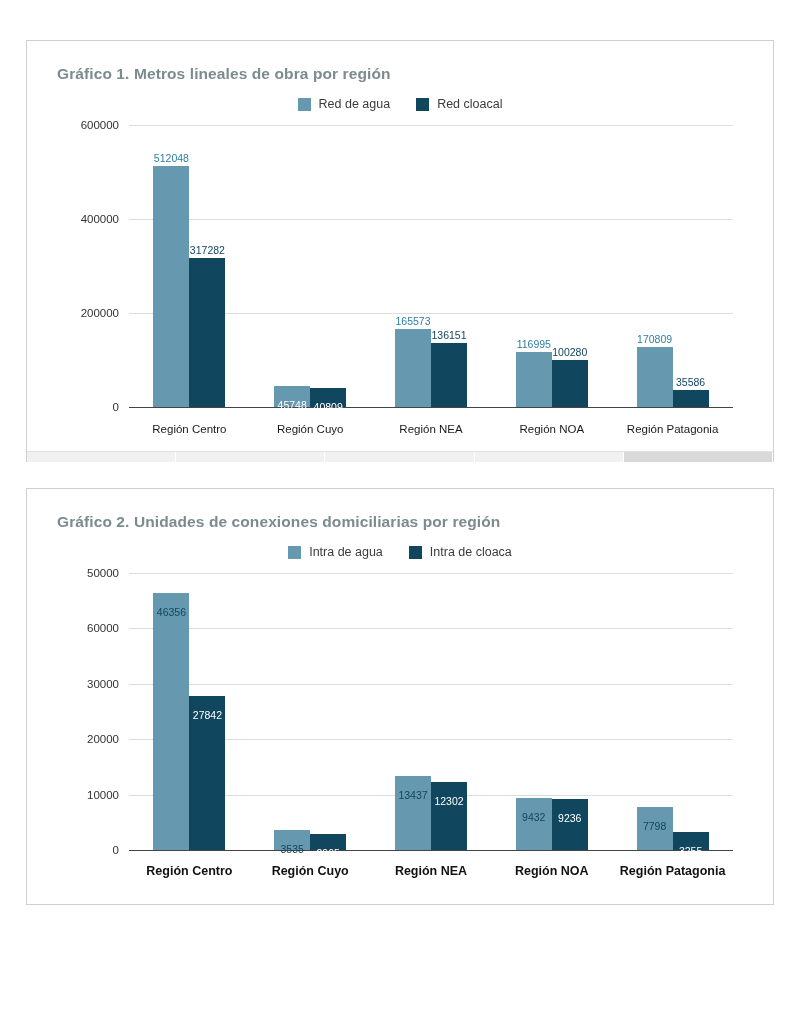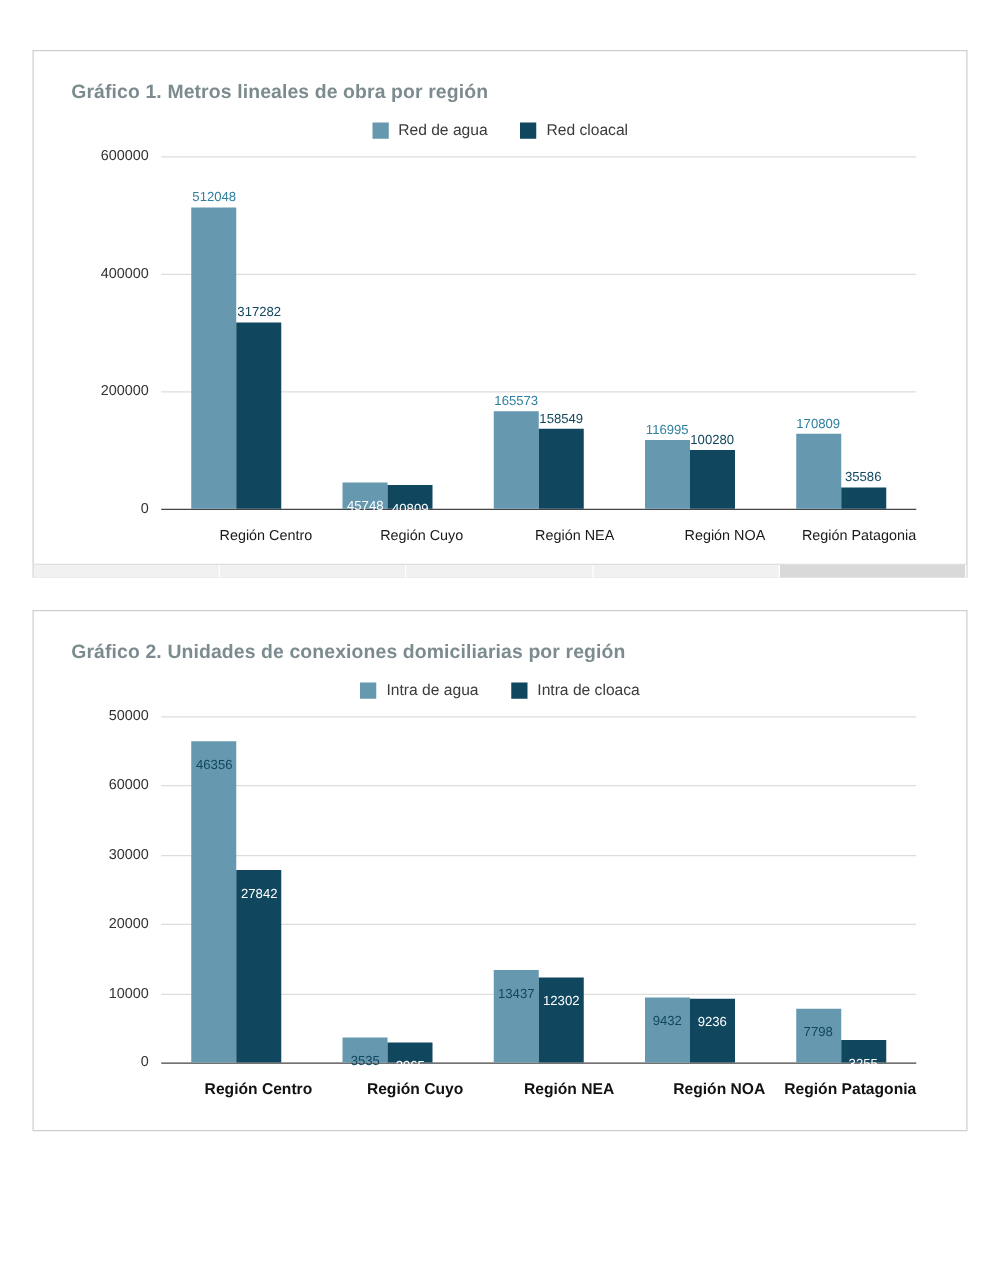--- a/index.html
+++ b/index.html
@@ -127,21 +127,21 @@
   .xlabels {
     position: absolute;
     left: 80px;
     right: 18px;
     bottom: 12px;
     display: flex;
     justify-content: space-around;
   }
   .xlabel {
     flex: 1 1 0;
-    text-align: right;
+    text-align: center;
     font-size: 11.5px;
     color: #1a1a1a;
   }
   .chart-card.second .xlabel { font-size: 12.5px; font-weight: bold; color:#111; }
 
   .scroll-strip {
     position: absolute;
     left: 0; right: 0; bottom: -1px;
     height: 10px;
     background: #f1f1f1;
@@ -199,21 +199,21 @@
             </div>
             <div class="bar" style="height:6.8%;background:#10475f">
               <span class="value inside" style="color:#ffffff">40809</span>
             </div>
           </div>
           <div class="group">
             <div class="bar" style="height:27.6%;background:#6699b0">
               <span class="value" style="color:#2f7f9e">165573</span>
             </div>
             <div class="bar" style="height:22.7%;background:#10475f">
-              <span class="value" style="color:#10475f">158549</span>
+              <span class="value" style="color:#10475f">136151</span>
             </div>
           </div>
           <div class="group">
             <div class="bar" style="height:19.5%;background:#6699b0">
               <span class="value" style="color:#2f7f9e">116995</span>
             </div>
             <div class="bar" style="height:16.7%;background:#10475f">
               <span class="value" style="color:#10475f">100280</span>
             </div>
           </div>

